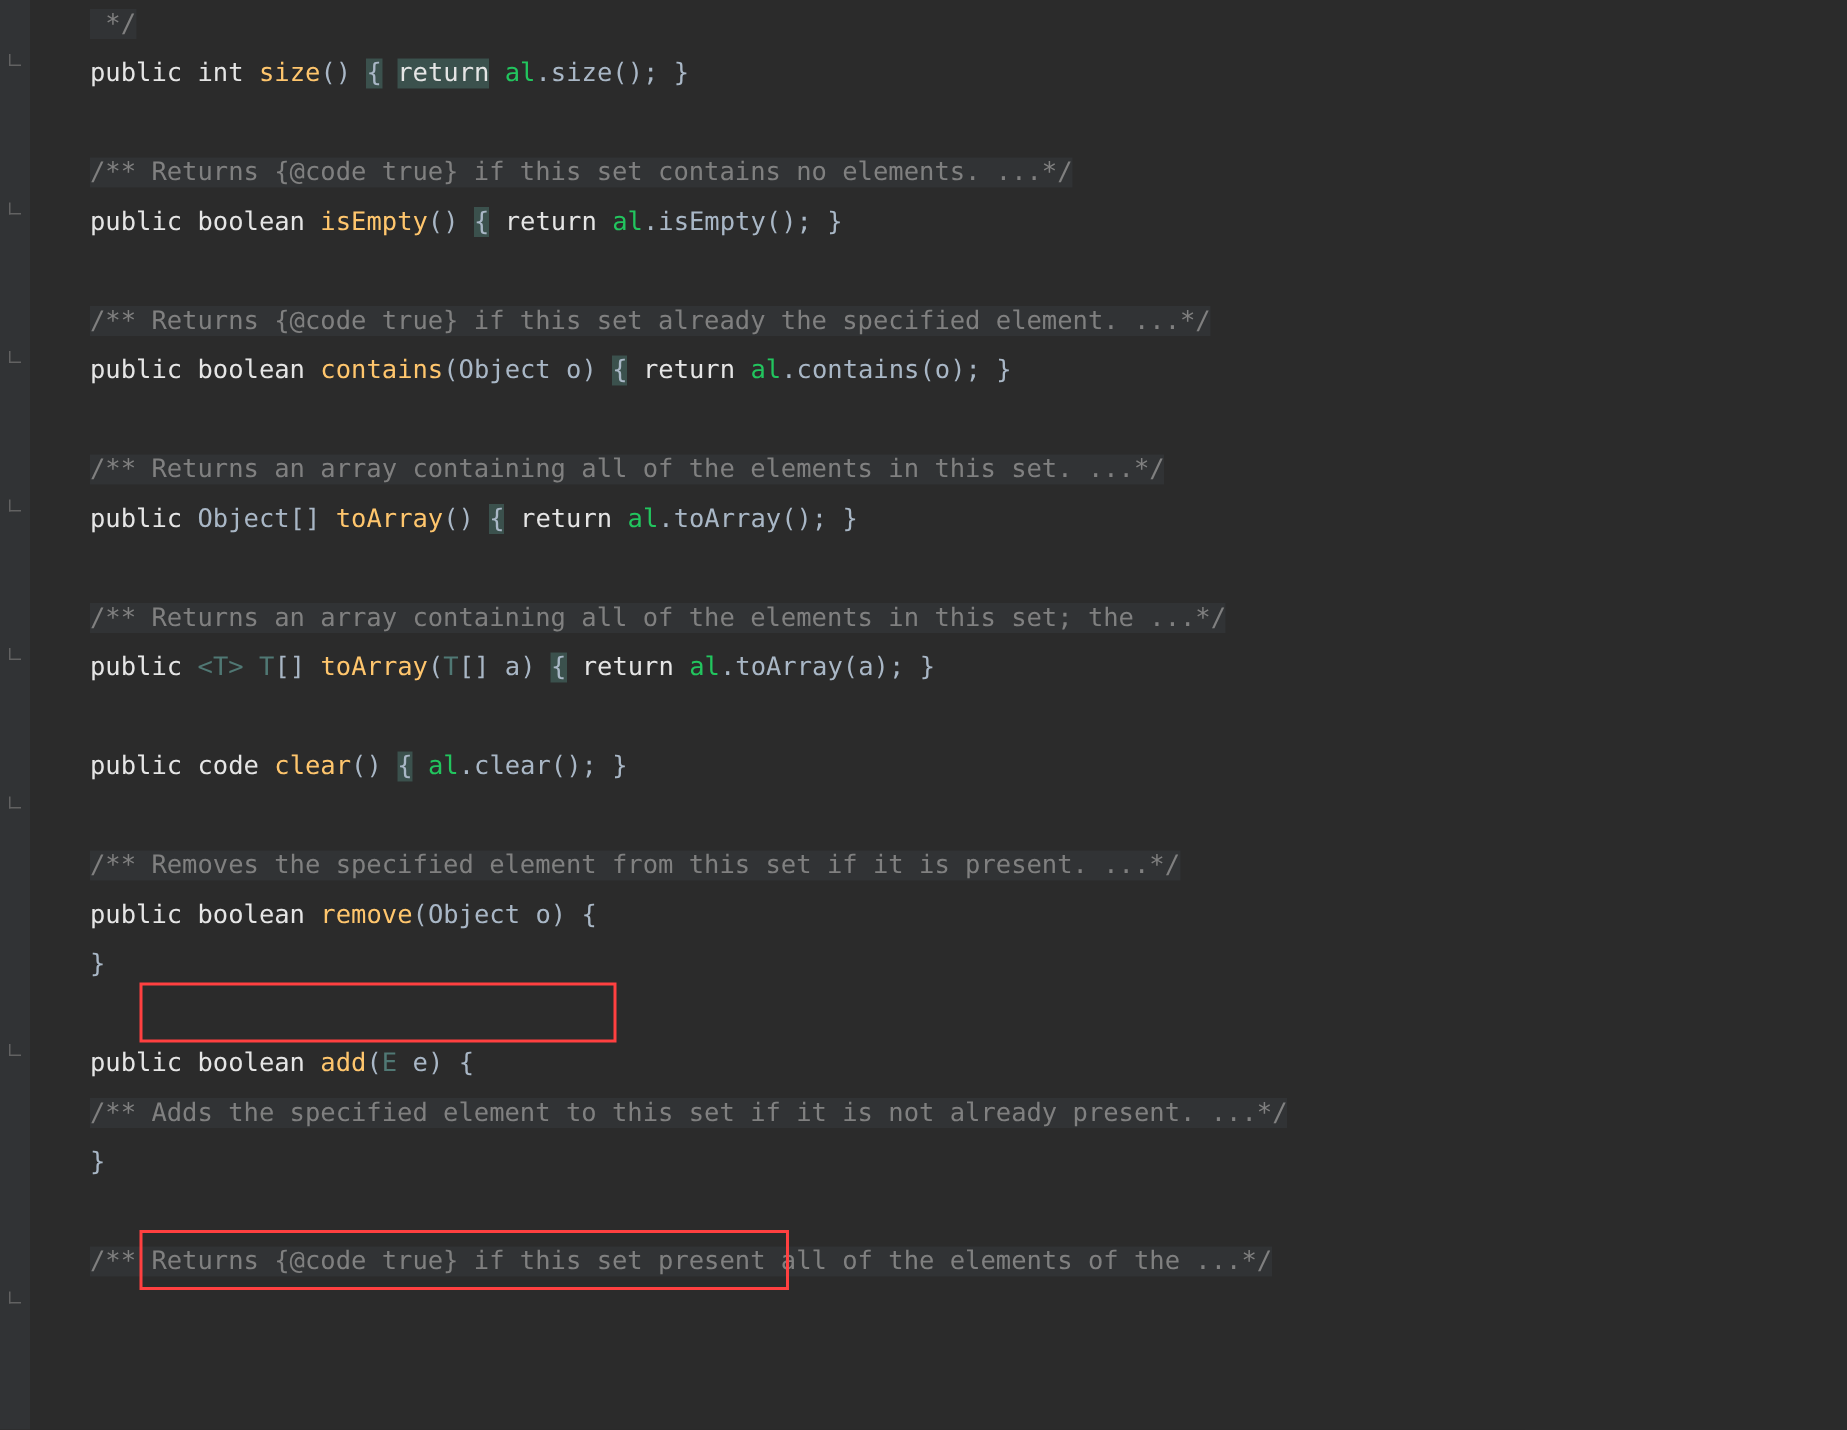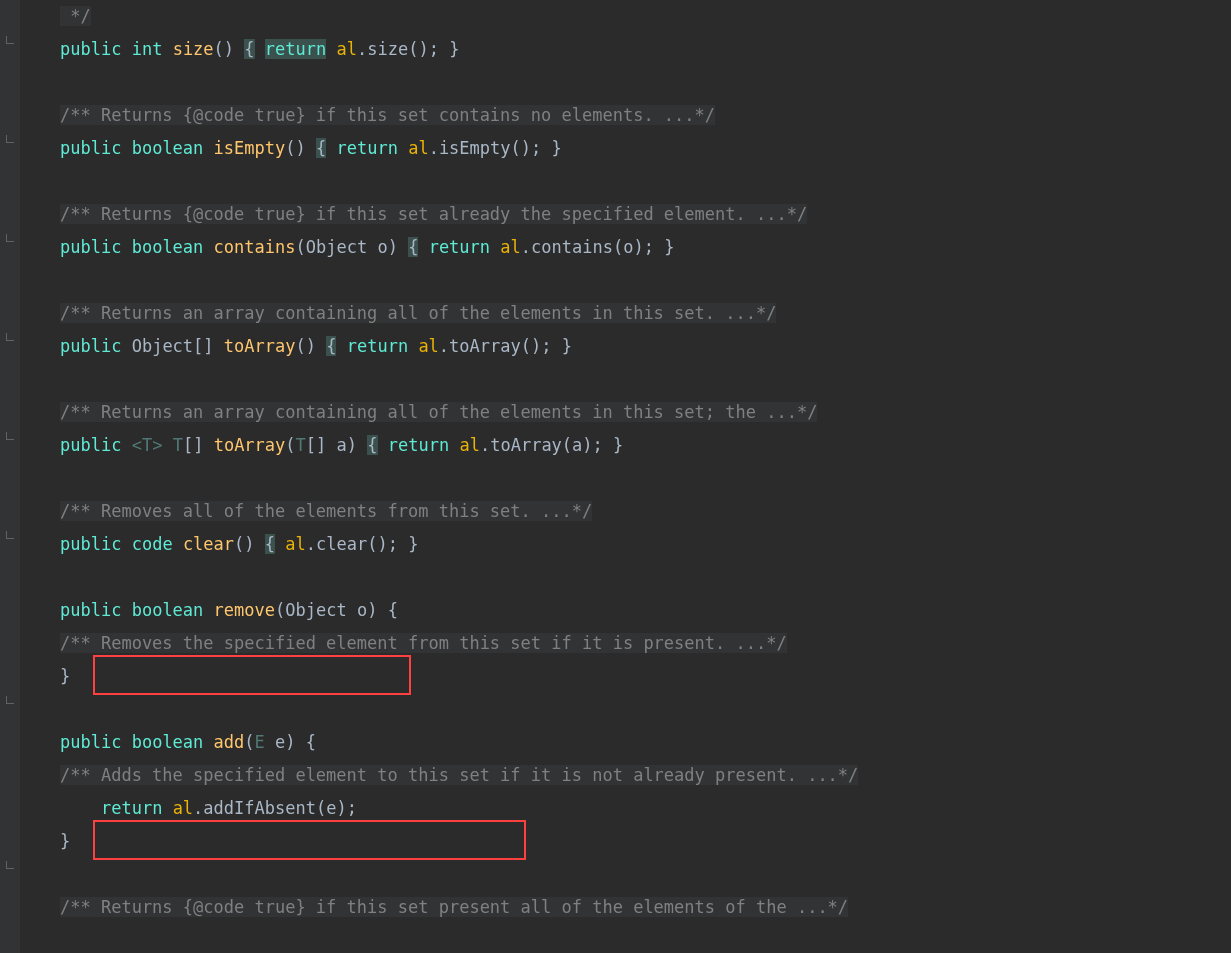--- a/index.html
+++ b/index.html
@@ -25,26 +25,26 @@
   }
   .fold {
     position: absolute;
     left: 6px;
     width: 8px;
     height: 8px;
     border-left: 1px solid #626262;
     border-bottom: 1px solid #626262;
   }
   .comment { color: #808080; background: #313335; }
-  .keyword { color: #5eead4; }
+  .keyword { color: #e5e5e5; }
   .method { color: #ffc66d; }
   .ident { color: #a9b7c6; }
   .param { color: #a9b7c6; }
   .punct { color: #a9b7c6; }
-  .field { color: #eab308; }
+  .field { color: #22c55e; }
   .generic { color: #507874; }
   .brace { color: #a9b7c6; }
   .brace-bg { background: #3b514d; }
   .line { height: 33px; white-space: pre; }
   .redbox {
     position: absolute;
     border: 2px solid #ff4040;
     pointer-events: none;
   }
 </style>
@@ -78,40 +78,38 @@
 <div class="line"><span class="keyword">public</span> <span class="ident">Object[]</span> <span class="method">toArray</span><span class="punct">()</span> <span class="brace brace-bg">{</span> <span class="keyword">return</span> <span class="field">al</span><span class="punct">.</span><span class="ident">toArray</span><span class="punct">();</span> <span class="brace">}</span></div>
 
 <div class="line"> </div>
 
 <div class="line"><span class="comment">/** Returns an array containing all of the elements in this set; the ...*/</span></div>
 
 <div class="line"><span class="keyword">public</span> <span class="generic">&lt;<span>T</span>&gt;</span> <span class="ident"><span class="generic">T</span>[]</span> <span class="method">toArray</span><span class="punct">(</span><span class="generic">T</span><span class="ident">[]</span> <span class="param">a</span><span class="punct">)</span> <span class="brace brace-bg">{</span> <span class="keyword">return</span> <span class="field">al</span><span class="punct">.</span><span class="ident">toArray</span><span class="punct">(</span><span class="param">a</span><span class="punct">);</span> <span class="brace">}</span></div>
 
 <div class="line"> </div>
 
-<div class="line"><span class="comment">/** Removes all of the elements from this set. ...*/</span></div>
 
 <div class="line"><span class="keyword">public</span> <span class="keyword">code</span> <span class="method">clear</span><span class="punct">()</span> <span class="brace brace-bg">{</span> <span class="field">al</span><span class="punct">.</span><span class="ident">clear</span><span class="punct">();</span> <span class="brace">}</span></div>
 
 <div class="line"> </div>
 
+<div class="line"><span class="comment">/** Removes the specified element from this set if it is present. ...*/</span></div>
+
 <div class="line"><span class="keyword">public</span> <span class="keyword">boolean</span> <span class="method">remove</span><span class="punct">(</span><span class="ident">Object</span> <span class="param">o</span><span class="punct">)</span> <span class="brace">{</span></div>
-
-<div class="line"><span class="comment">/** Removes the specified element from this set if it is present. ...*/</span></div>
 
 
 <div class="line"><span class="brace">}</span></div>
 
 <div class="line"> </div>
 
 <div class="line"><span class="keyword">public</span> <span class="keyword">boolean</span> <span class="method">add</span><span class="punct">(</span><span class="generic">E</span> <span class="param">e</span><span class="punct">)</span> <span class="brace">{</span></div>
 
 <div class="line"><span class="comment">/** Adds the specified element to this set if it is not already present. ...*/</span></div>
 
-<div class="line">    <span class="keyword">return</span> <span class="field">al</span><span class="punct">.</span><span class="ident">addIfAbsent</span><span class="punct">(</span><span class="param">e</span><span class="punct">);</span></div>
 
 <div class="line"><span class="brace">}</span></div>
 
 <div class="line"> </div>
 
 <div class="line"><span class="comment">/** Returns {@code true} if this set present all of the elements of the ...*/</span></div>
 
 </div>
 
 <div class="redbox" style="left:93px; top:655px; width:318px; height:40px;"></div>

